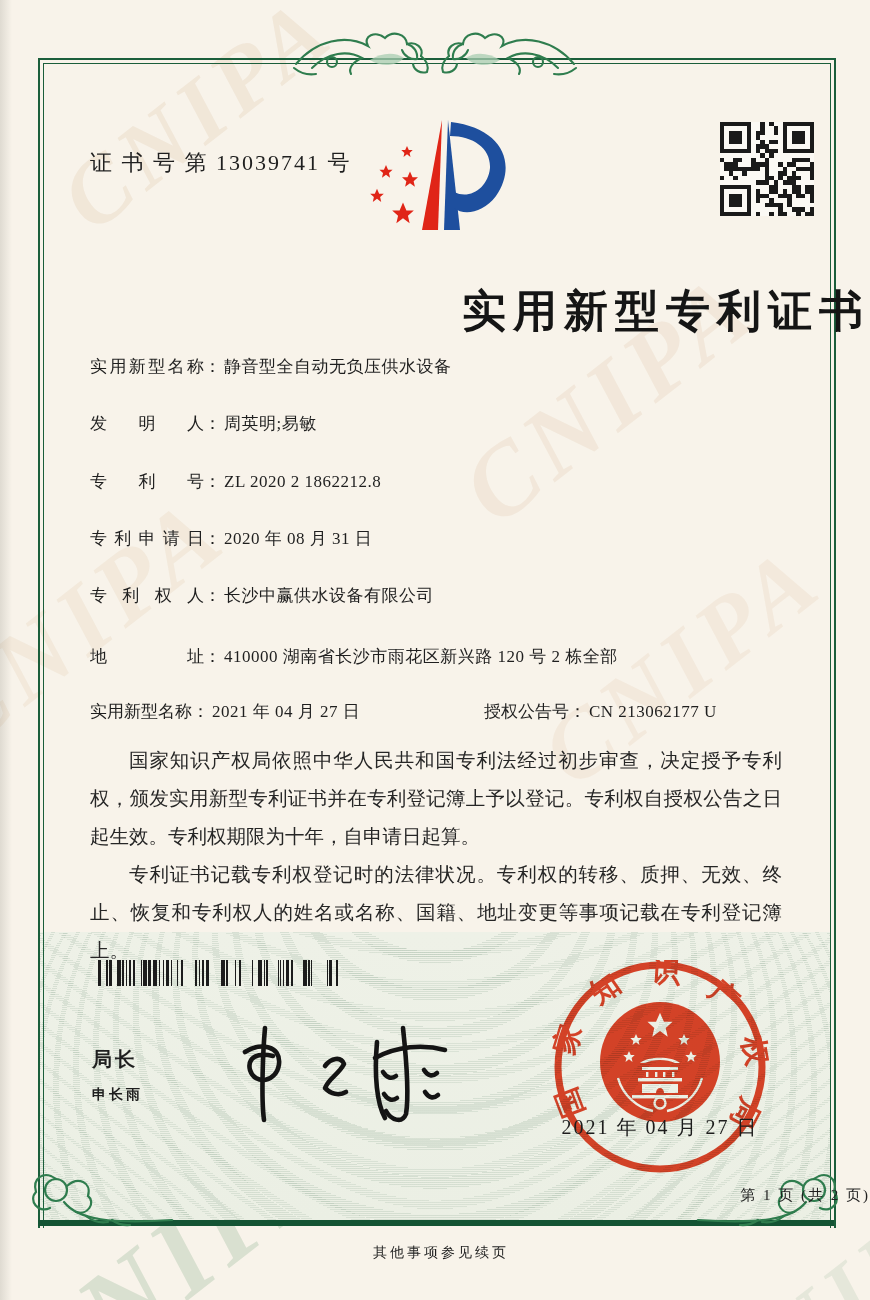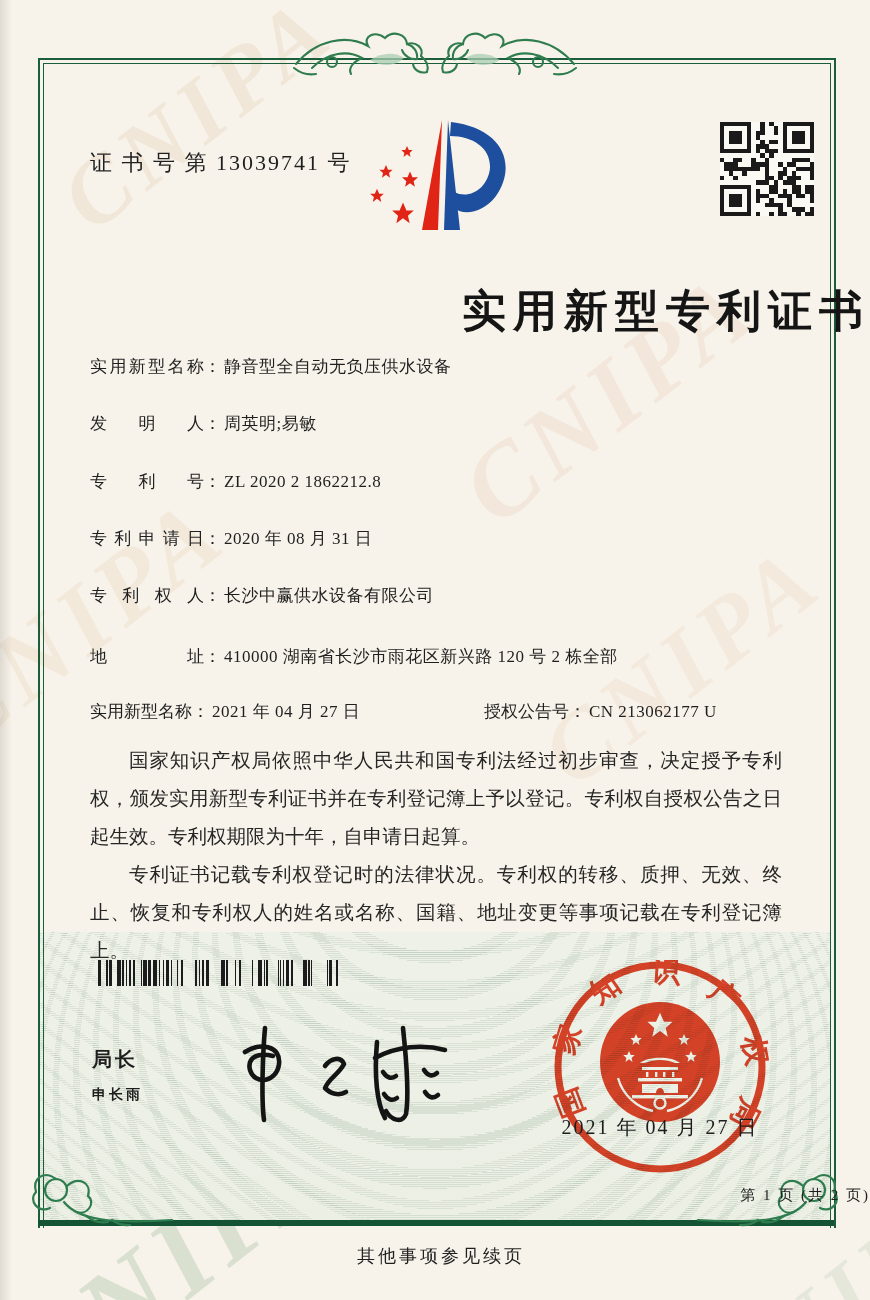--- a/index.html
+++ b/index.html
@@ -53,21 +53,21 @@
                   font-family:Liberation Mono, monospace;letter-spacing:3px;}
   .director-name{left:92px;top:1086px;font-size:14px;font-weight:700;z-index:6;
                   font-family:"Liberation Sans","DejaVu Sans",sans-serif;letter-spacing:3px;}
   .signature{left:225px;top:1016px;width:250px;height:108px;z-index:6;}
 
   .seal{left:526px;top:960px;width:268px;height:218px;z-index:7;mix-blend-mode:multiply;opacity:.94;}
   .seal-date{left:540px;top:1114px;width:240px;text-align:center;font-size:20px;
              letter-spacing:2px;z-index:8;color:#1c1c1c;}
 
   .page-info{left:0;right:0;top:1186px;text-align:right;font-size:15px;letter-spacing:2px;z-index:6;}
-  .foot-note{left:12px;right:0;top:1244px;text-align:center;font-size:18px;letter-spacing:3px;z-index:6;}
+  .foot-note{left:12px;right:0;top:1244px;text-align:center;font-size:14px;letter-spacing:3px;z-index:6;}
 </style>
 </head>
 <body>
 
 <div id="page">
 
   <div class="wm" style="left:40px;top:60px;font-size:92px;color:rgba(205,170,125,.16);">CNIPA</div>
   <div class="wm" style="left:440px;top:340px;font-size:100px;color:rgba(205,170,125,.15);">CNIPA</div>
   <div class="wm" style="left:-90px;top:565px;font-size:100px;color:rgba(205,170,125,.13);">CNIPA</div>
   <div class="wm" style="left:520px;top:610px;font-size:95px;color:rgba(215,165,120,.12);">CNIPA</div>

